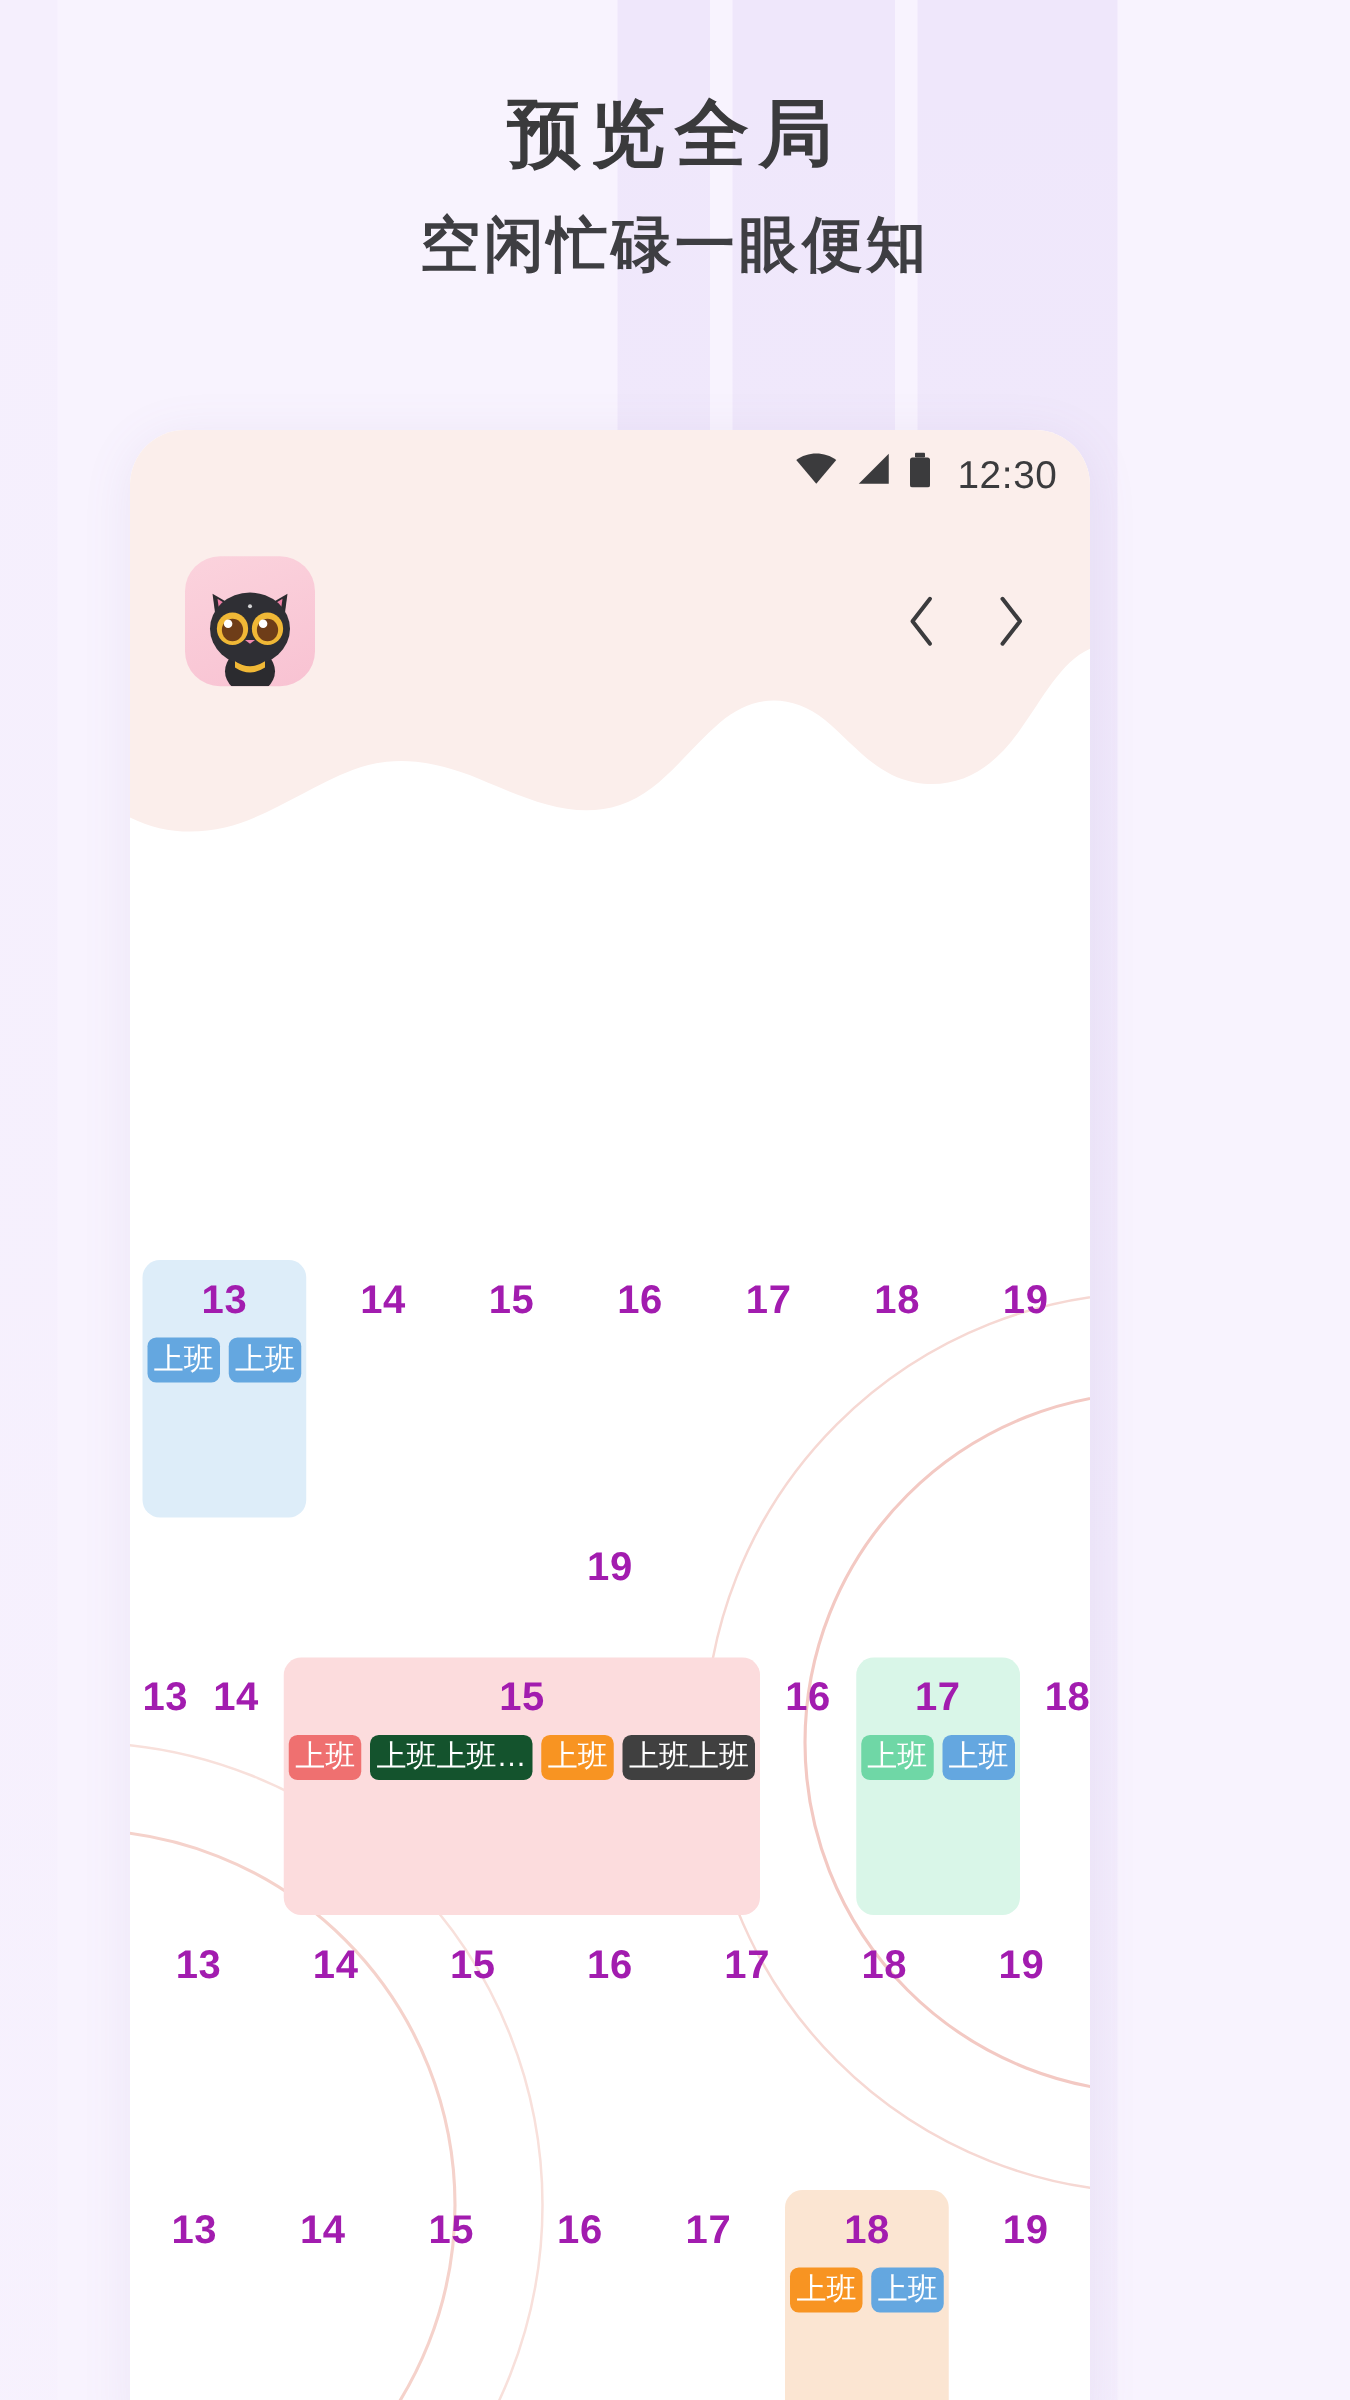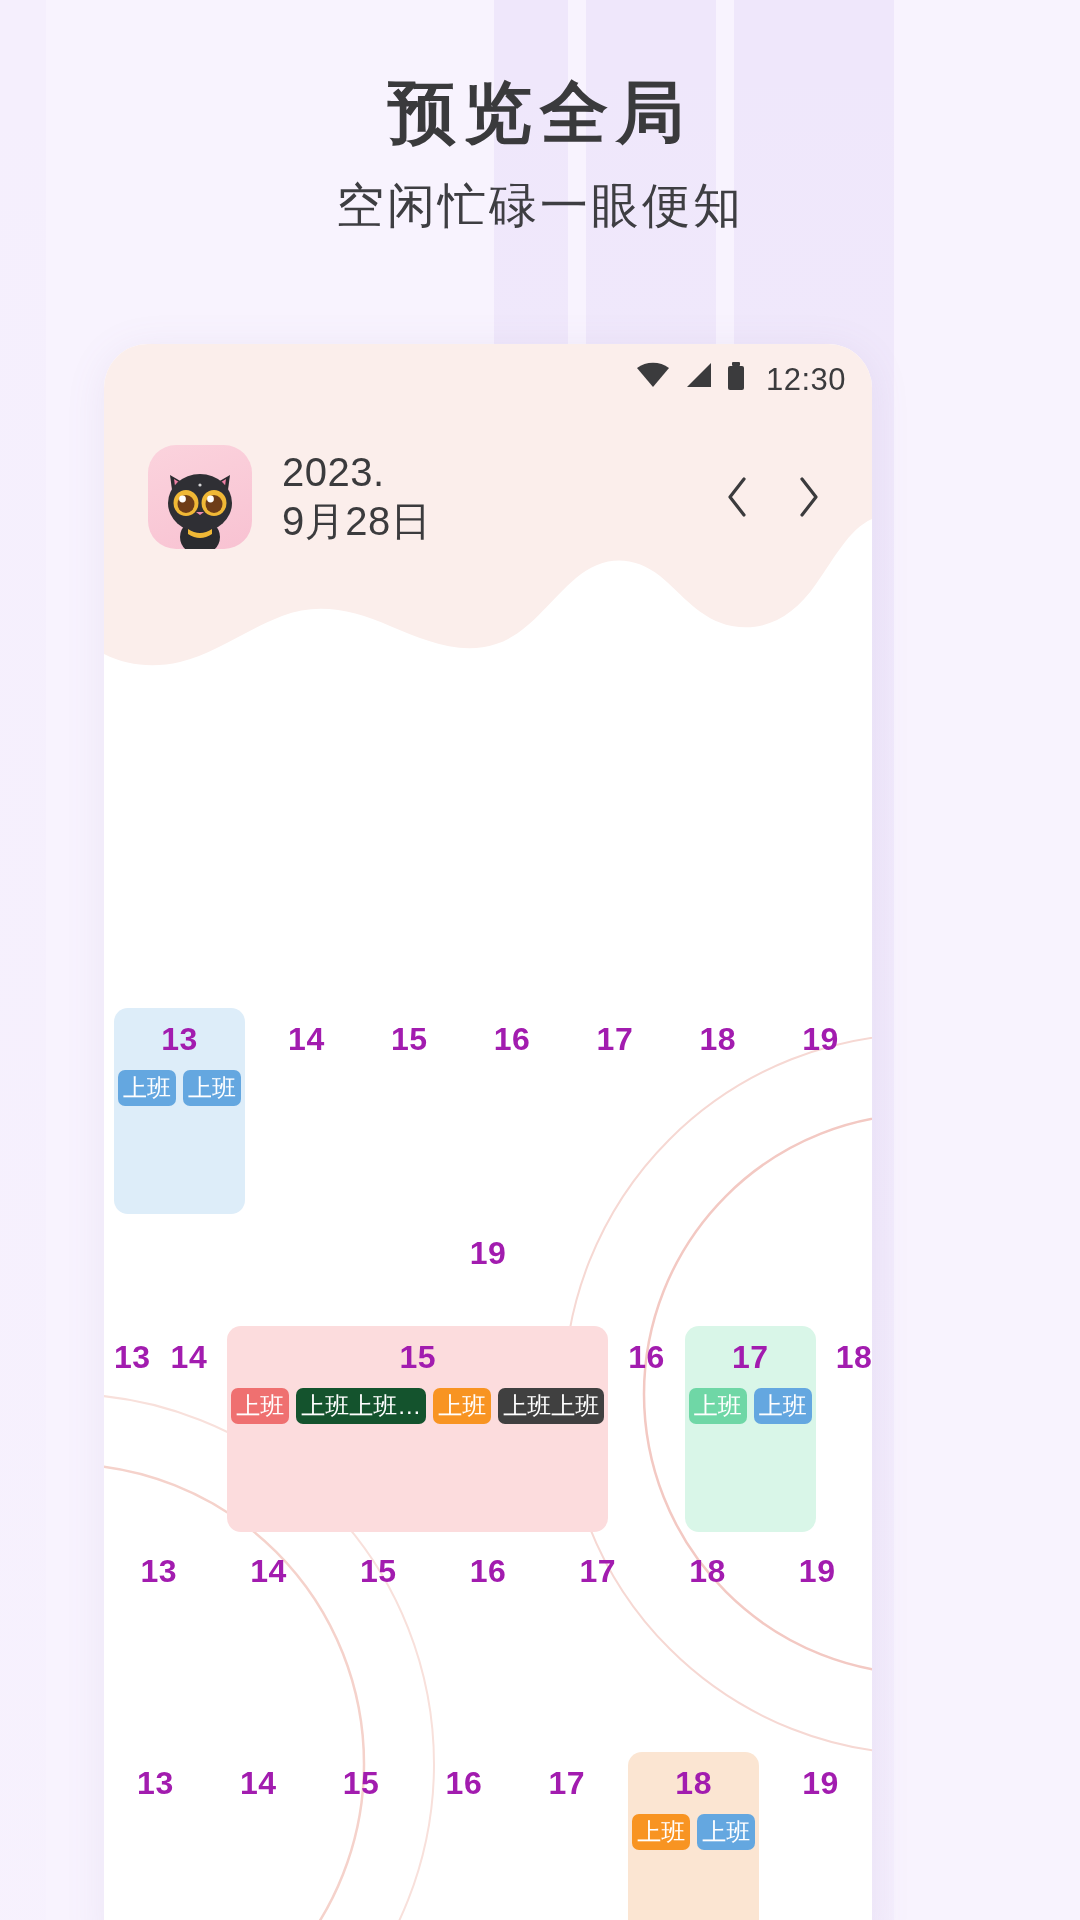--- a/index.html
+++ b/index.html
@@ -16,27 +16,27 @@
   .s1{left:494px;width:74px;}
   .s2{left:586px;width:130px;}
   .s3{left:734px;width:160px;}
   .s4{left:0px;width:46px;background:#f5effd;}
   .veil{position:absolute;left:0;right:0;top:0;height:1920px;
         background:linear-gradient(180deg,rgba(248,243,254,0) 0%,rgba(248,243,254,0.25) 55%,rgba(248,243,254,0.6) 100%);}
 
   
   .hero{position:absolute;left:0;right:0;top:78px;text-align:center;z-index:5;}
   .hero-title{
-    font-size:68px;line-height:1;font-weight:700;color:#3a3a3c;
+    font-size:59px;line-height:1;font-weight:700;color:#3a3a3c;
     letter-spacing:8px;margin:0 0 0 0;
     font-family:"Liberation Sans","DejaVu Sans",sans-serif;
   }
   .hero-sub{
     margin-top:36px;font-size:48px;line-height:1;color:#3e3e42;
-    letter-spacing:3px;font-weight:400;
+    letter-spacing:3px;font-weight:700;
   }
 
   
   .phone{
     position:absolute;left:104px;top:344px;width:768px;height:1600px;
     background:#ffffff;border-radius:44px 44px 0 0;overflow:hidden;
     box-shadow:0 6px 40px rgba(130,110,170,0.10);
     z-index:6;
   }
   
@@ -173,24 +173,20 @@
         <ellipse cx="66" cy="59" rx="8.5" ry="9" fill="#6e3d18"></ellipse>
         <circle cx="34.5" cy="54" r="3.4" fill="#ffffff"></circle>
         <circle cx="62.5" cy="54" r="3.4" fill="#ffffff"></circle>
 
         <path d="M52,70 l-4,-3 h8 Z" fill="#f08ab0"></path>
         <circle cx="52" cy="40" r="1.6" fill="#ffffff" opacity="0.8"></circle>
 
         <path d="M40,84 q12,8 24,0 l0,5 q-12,8 -24,0 Z" fill="#f0b836"></path>
       </svg>
     </div>
-    <div class="datebox">
-      <div class="dline">2023.</div>
-      <div class="dline">9月28日</div>
-    </div>
     <div class="navarrows">
       <div class="arrow">
         <svg width="28" height="44" viewBox="0 0 28 44">
           <path d="M20,4 L6,22 L20,40" fill="none" stroke="#3b3b3d" stroke-width="3.2" stroke-linecap="round" stroke-linejoin="round"></path>
         </svg>
       </div>
       <div class="arrow">
         <svg width="28" height="44" viewBox="0 0 28 44">
           <path d="M8,4 L22,22 L8,40" fill="none" stroke="#3b3b3d" stroke-width="3.2" stroke-linecap="round" stroke-linejoin="round"></path>
         </svg>

